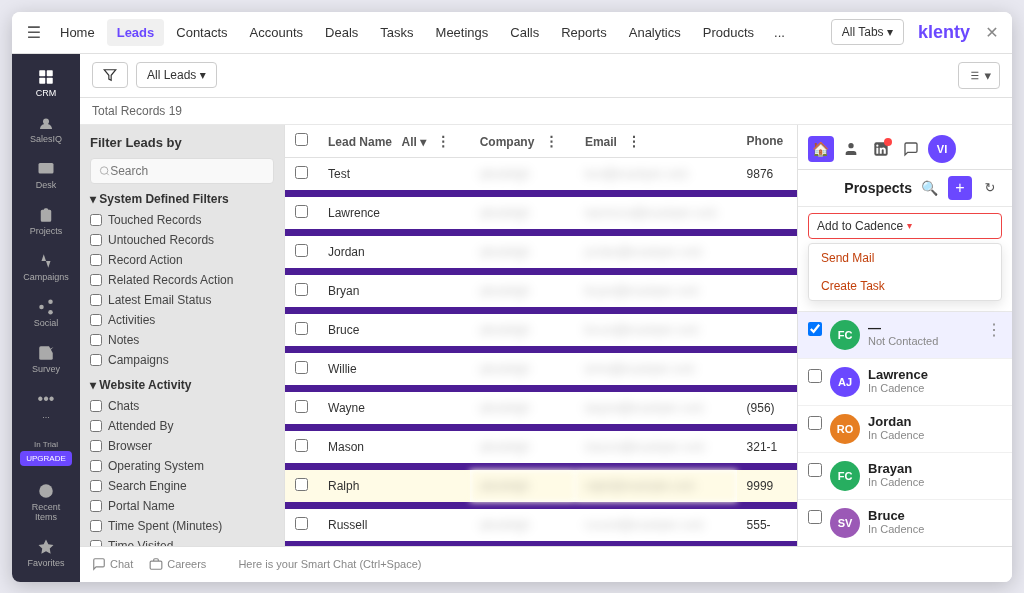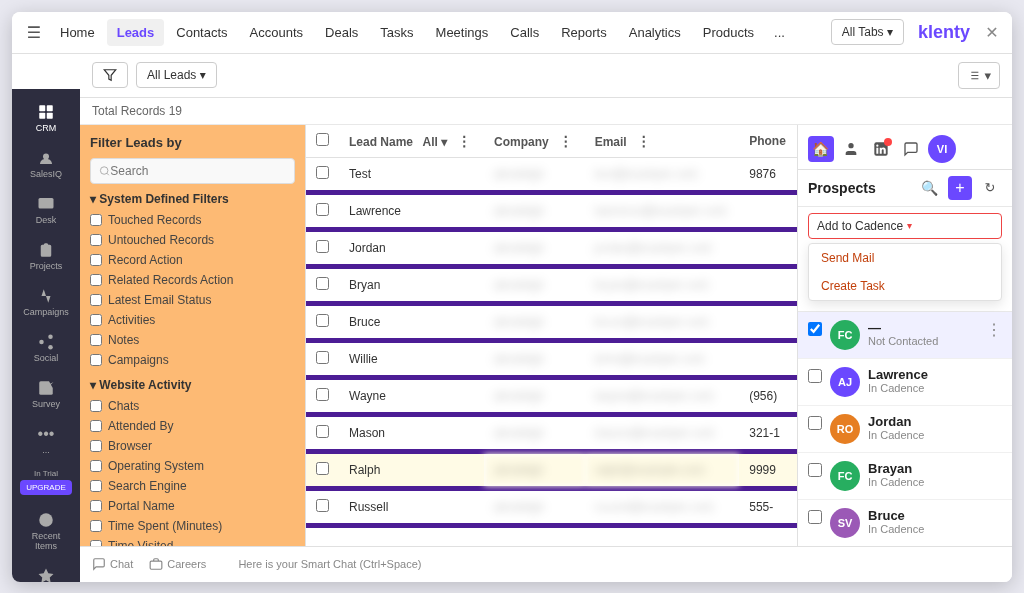--- a/index.html
+++ b/index.html
@@ -16,21 +16,21 @@
     .nav-spacer { flex: 1; }
     .nav-all-tabs { padding: 5px 10px; border: 1px solid #ccc; border-radius: 4px; font-size: 12px; cursor: pointer; display: flex; align-items: center; gap: 4px; color: #333; }
     .klenty-logo { margin-left: 12px; display: flex; align-items: center; gap: 4px; }
     .klenty-text { font-size: 18px; font-weight: 700; color: #6b48ff; }
     .close-btn { width: 24px; height: 24px; display: flex; align-items: center; justify-content: center; cursor: pointer; color: #888; font-size: 16px; margin-left: 8px; }
 
     
     .main-area { display: flex; flex: 1; overflow: hidden; }
 
     
-    .left-sidebar { width: 68px; background: #2d2d3f; display: flex; flex-direction: column; align-items: center; padding: 8px 8px; gap: 4px; margin-top: 35px; }
+    .left-sidebar { width: 68px; background: #2d2d3f; display: flex; flex-direction: column; align-items: center; padding: 8px 8px; gap: 4px; }
     .sidebar-icon { width: 52px; display: flex; flex-direction: column; align-items: center; padding: 6px 4px; cursor: pointer; border-radius: 6px; color: #aaa; font-size: 9px; gap: 2px; }
     .sidebar-icon.active { color: #fff; }
     .sidebar-icon svg { width: 18px; height: 18px; }
     .sidebar-icon-label { font-size: 9px; color: inherit; text-align: center; }
     .sidebar-spacer { flex: 1; }
     .sidebar-trial { background: #6b48ff; border-radius: 4px; padding: 3px 6px; font-size: 8px; color: #fff; cursor: pointer; text-align: center; margin: 2px 4px; }
 
     
     .crm-area { flex: 1; display: flex; flex-direction: column; overflow: hidden; background: #f5f5fa; }
 
@@ -41,47 +41,47 @@
     .toolbar-spacer { flex: 1; }
     .view-btn { padding: 5px 8px; border: 1px solid #ccc; border-radius: 4px; cursor: pointer; color: #555; display: flex; align-items: center; gap: 4px; font-size: 13px; background: #fff; }
 
     
     .total-records { padding: 6px 12px; font-size: 12px; color: #666; background: #fff; border-bottom: 1px solid #e8e8e8; }
 
     
     .content-area { display: flex; flex: 1; overflow: hidden; }
 
     
-    .filter-sidebar { width: 226px; background: #fdba74; border-right: 1px solid #e0e0e0; overflow-y: auto; padding: 10px; flex-shrink: 0; }
+    .filter-sidebar { width: 205px; background: #e5e5e5; border-right: 1px solid #e0e0e0; overflow-y: auto; padding: 10px; flex-shrink: 0; }
     .filter-title { font-size: 13px; font-weight: 600; color: #333; margin-bottom: 8px; }
     .filter-search { width: 100%; padding: 5px 8px; border: 1px solid #ddd; border-radius: 4px; font-size: 12px; color: #333; display: flex; align-items: center; gap: 0; background: #f9f9f9; }
     .filter-search input { border: none; background: transparent; font-size: 12px; width: 100%; outline: none; }
     .filter-section-title { font-size: 12px; font-weight: 600; color: #333; margin: 8px 0 4px; display: flex; align-items: center; gap: 4px; cursor: pointer; }
     .filter-item { display: flex; align-items: center; gap: 6px; padding: 3px 0; font-size: 12px; color: #444; cursor: pointer; }
     .filter-item input[type="checkbox"] { width: 12px; height: 12px; }
 
     
     .leads-table { flex: 1; overflow: auto; background: #fff; }
     table { width: 100%; border-collapse: collapse; font-size: 12px; }
     thead th { padding: 8px 10px; text-align: left; border-bottom: 1px solid #e0e0e0; font-weight: 600; color: #555; font-size: 12px; background: #fff; position: sticky; top: 0; white-space: nowrap; }
-    tbody tr { border-bottom: 5px solid #4c1d95; }
+    tbody tr { border-bottom: 7px solid #4c1d95; }
     tbody td { padding: 8px 10px; color: #333; font-size: 12px; white-space: nowrap; }
     .blurred { color: transparent; text-shadow: 0 0 8px rgba(0,0,0,0.3); user-select: none; filter: blur(3px); }
     .checkbox-col { width: 30px; }
 
     
     .right-panel { width: 215px; background: #fff; border-left: 1px solid #e0e0e0; display: flex; flex-direction: column; flex-shrink: 0; }
     .right-panel-header { display: flex; align-items: center; gap: 4px; padding: 10px 10px 6px; border-bottom: 1px solid #e0e0e0; }
     .panel-icon-btn { width: 26px; height: 26px; display: flex; align-items: center; justify-content: center; cursor: pointer; border-radius: 4px; color: #555; font-size: 14px; }
     .panel-icon-btn.active { background: #6b48ff; color: #fff; }
     .panel-icon-btn.notification { position: relative; }
     .notif-badge { position: absolute; top: 2px; right: 2px; width: 8px; height: 8px; background: #ff4444; border-radius: 50%; }
     .vi-btn { width: 28px; height: 28px; background: #6b48ff; border-radius: 50%; display: flex; align-items: center; justify-content: center; color: #fff; font-size: 11px; font-weight: 700; cursor: pointer; }
     .panel-title-row { padding: 6px 10px; display: flex; align-items: center; gap: 6px; border-bottom: 1px solid #e8e8e8; }
-    .panel-title { font-size: 14px; font-weight: 700; color: #222; flex: 1; }
+    .panel-title { font-size: 14px; font-weight: 700; color: #222; flex: 1; text-align: right; }
     .panel-action-btn { width: 24px; height: 24px; display: flex; align-items: center; justify-content: center; cursor: pointer; color: #555; font-size: 14px; border: none; background: none; }
     .add-btn { width: 24px; height: 24px; background: #6b48ff; border-radius: 4px; display: flex; align-items: center; justify-content: center; color: #fff; font-size: 16px; cursor: pointer; }
     .refresh-btn { width: 24px; height: 24px; display: flex; align-items: center; justify-content: center; color: #555; cursor: pointer; font-size: 13px; }
 
     
     .cadence-row { padding: 6px 10px; border-bottom: 1px solid #e8e8e8; }
     .add-to-cadence-btn { display: flex; align-items: center; gap: 4px; border: 1.5px solid #e44; border-radius: 4px; padding: 5px 8px; font-size: 12px; color: #333; cursor: pointer; background: #fff; }
     .cadence-arrow { font-size: 10px; color: #e44; }
     .dropdown-menu { background: #fff; border: 1px solid #e0e0e0; border-radius: 4px; box-shadow: 0 4px 12px rgba(0,0,0,0.1); margin: 4px 0; }
     .dropdown-item { padding: 7px 12px; font-size: 12px; color: #c2410c; cursor: pointer; }

